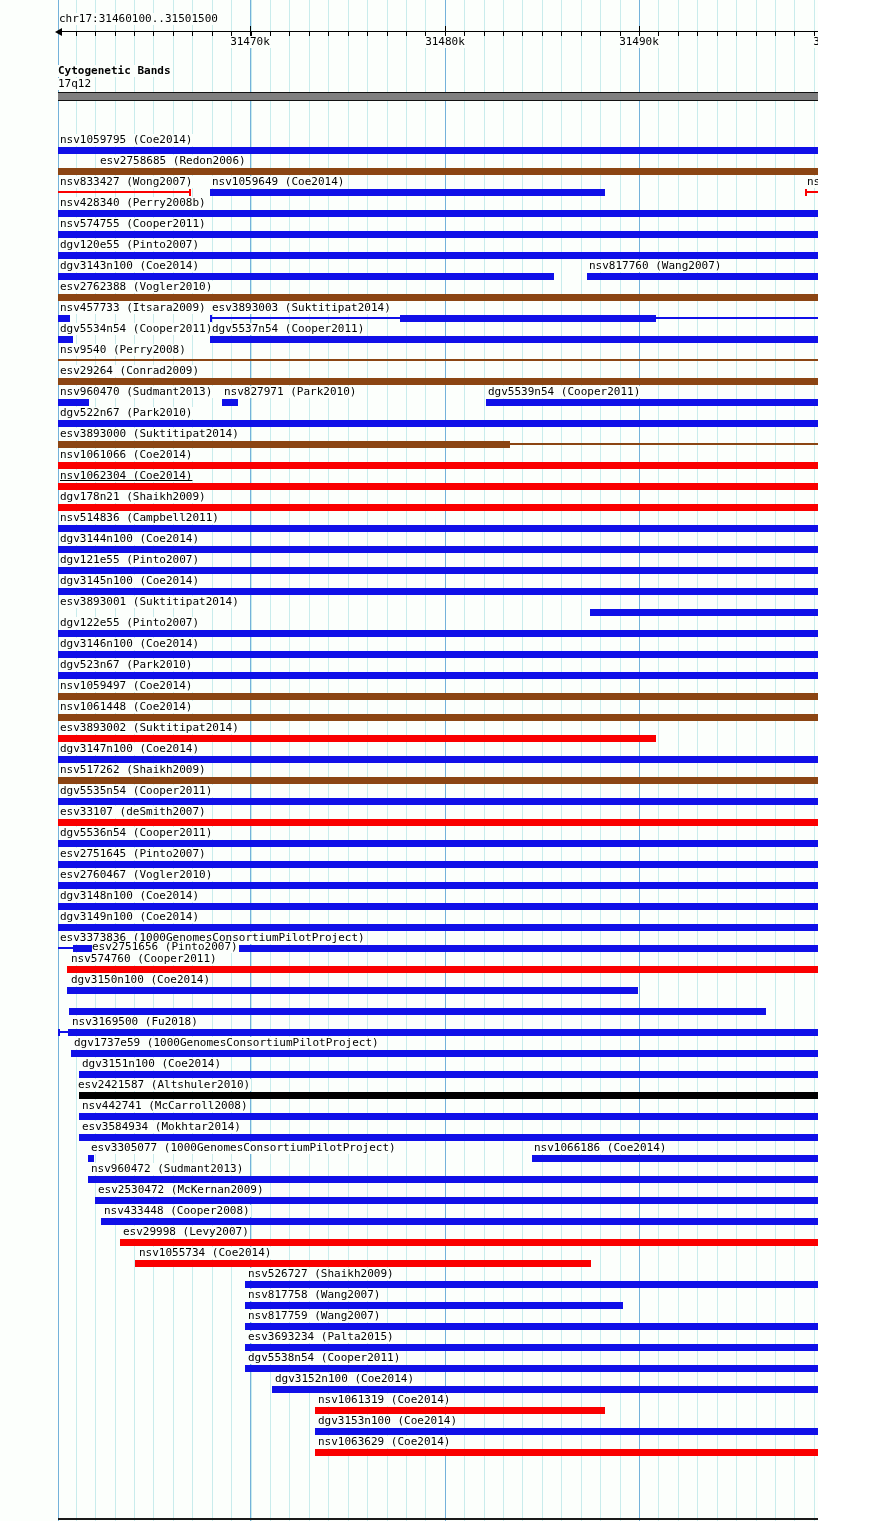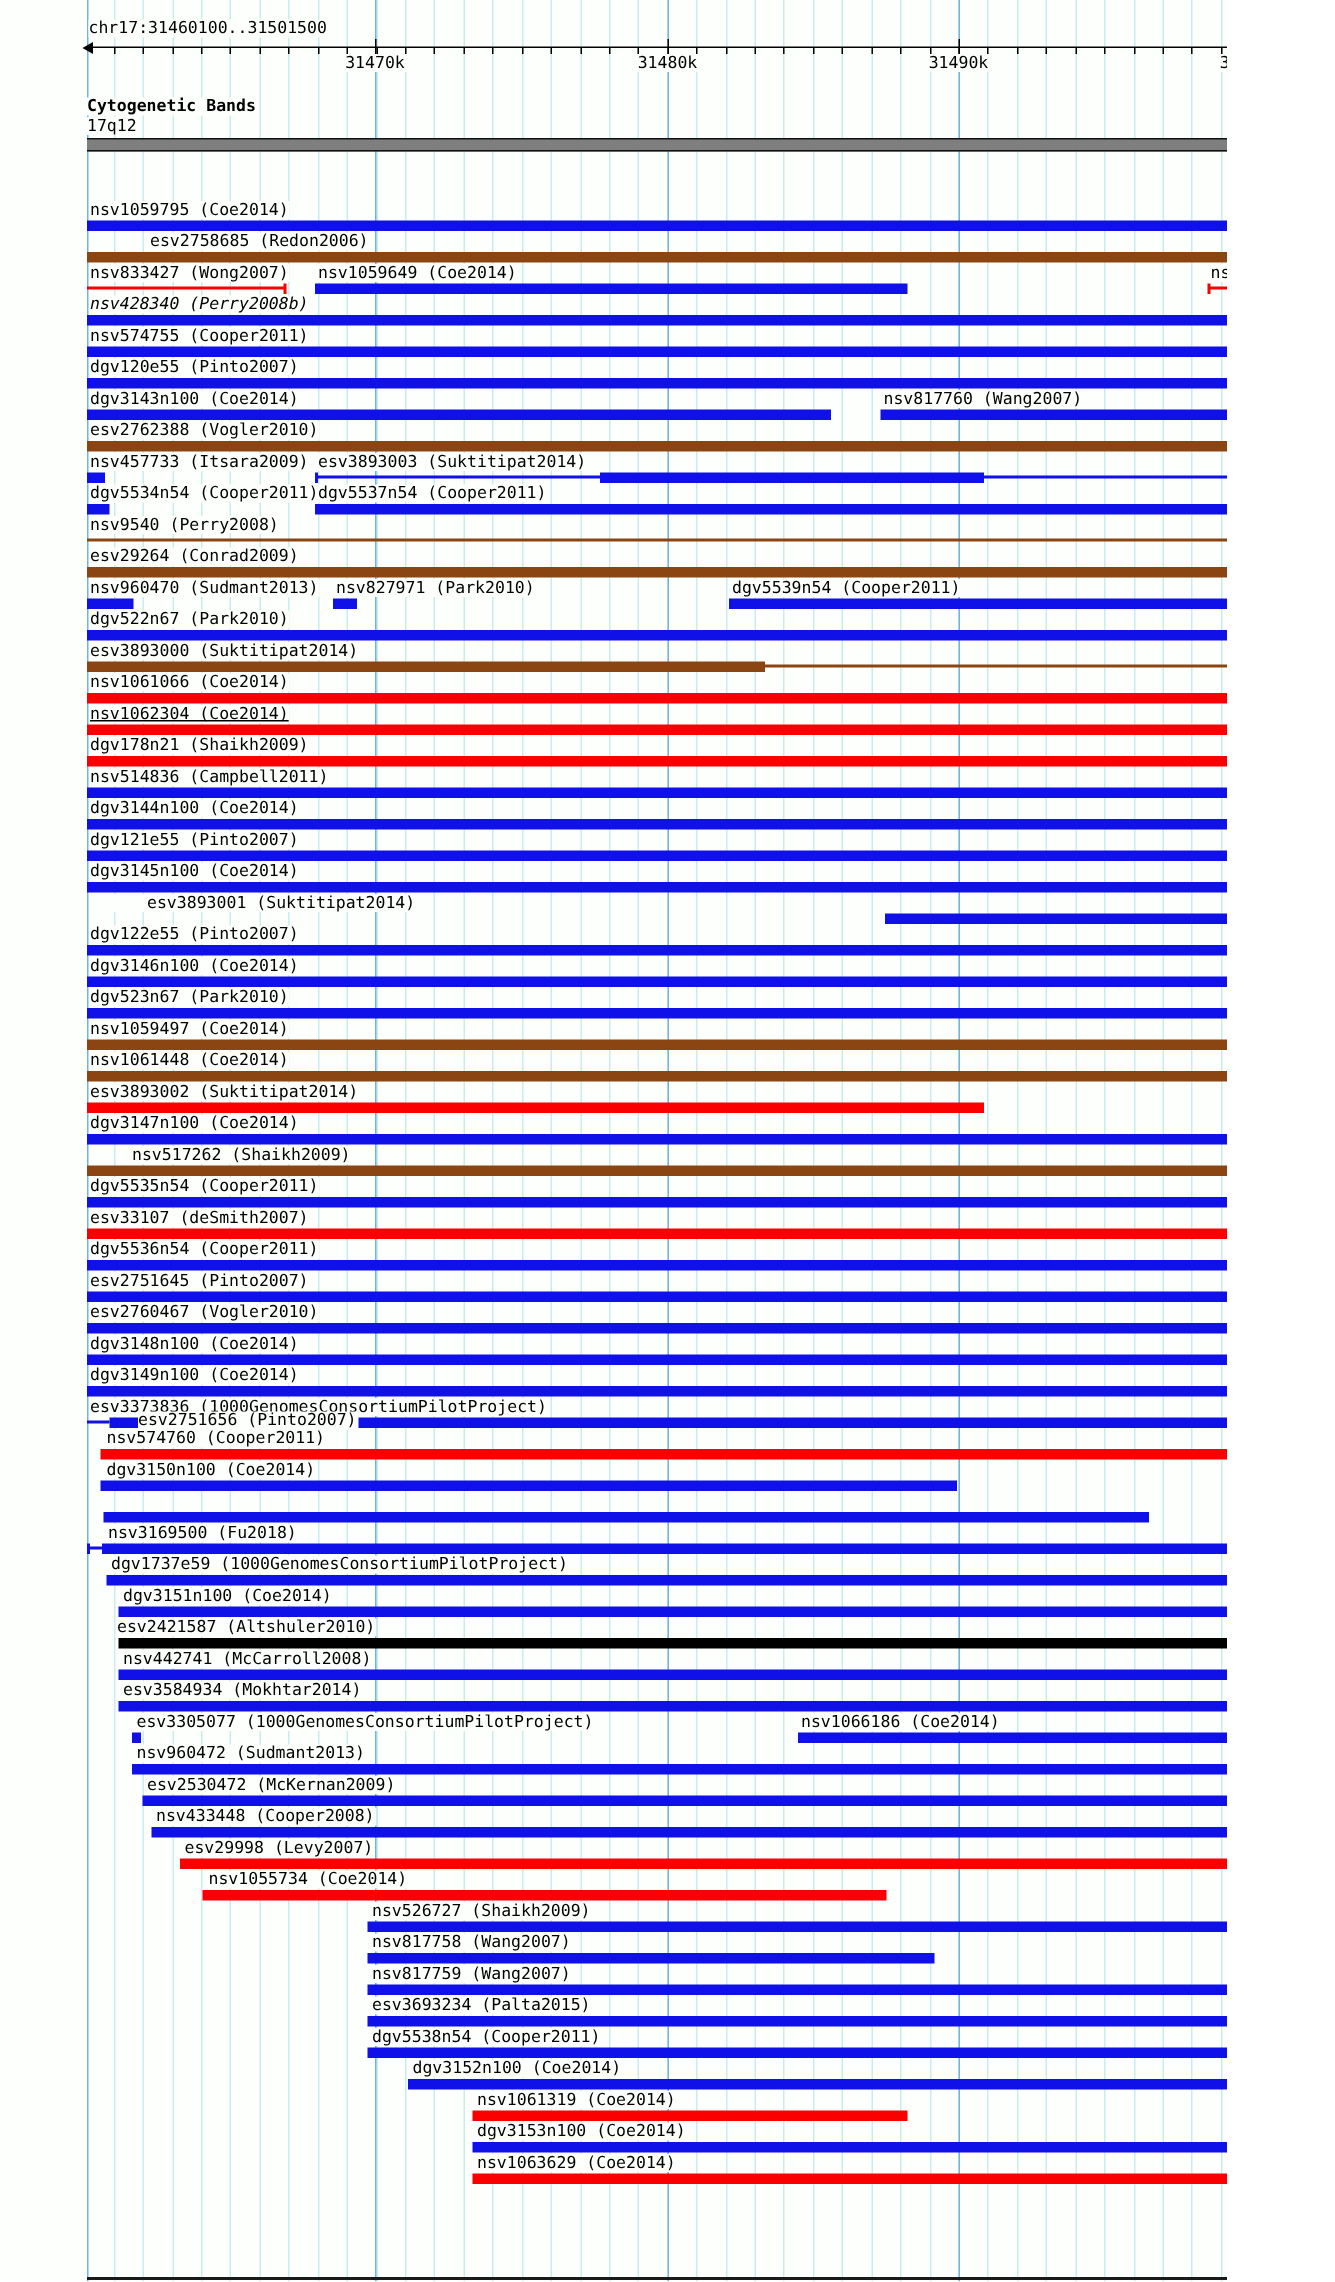--- a/index.html
+++ b/index.html
@@ -156,21 +156,21 @@
       <div class="lbl" style="left: 60px; top: 155px; margin-left: 40px;">esv2758685 (Redon2006)</div>
       <div class="seg" style="left: 58px; top: 168px; width: 804px; height: 7px; background: rgb(139, 69, 19);"></div>
       <div class="lbl" style="left: 60px; top: 176px;">nsv833427 (Wong2007)</div>
       <div class="seg" style="left: 58px; top: 191px; width: 132px; height: 2px; background: rgb(250, 0, 0);"></div>
       <div class="seg" style="left: 189px; top: 189px; width: 2px; height: 7px; background: rgb(250, 0, 0);"></div>
       <div class="lbl" style="left: 212px; top: 176px;">nsv1059649 (Coe2014)</div>
       <div class="seg" style="left: 210px; top: 189px; width: 395px; height: 7px; background: rgb(16, 16, 232);"></div>
       <div class="lbl" style="left: 807px; top: 176px;">nsv2040 (Kidd20</div>
       <div class="seg" style="left: 805px; top: 189px; width: 2px; height: 7px; background: rgb(250, 0, 0);"></div>
       <div class="seg" style="left: 806px; top: 191px; width: 83px; height: 2px; background: rgb(250, 0, 0);"></div>
-      <div class="lbl" style="left: 60px; top: 197px; font-style: italic;">nsv428340 (Perry2008b)</div>
+      <div class="lbl" style="left: 60px; top: 197px;">nsv428340 (Perry2008b)</div>
       <div class="seg" style="left: 58px; top: 210px; width: 804px; height: 7px; background: rgb(16, 16, 232);"></div>
       <div class="lbl" style="left: 60px; top: 218px;">nsv574755 (Cooper2011)</div>
       <div class="seg" style="left: 58px; top: 231px; width: 804px; height: 7px; background: rgb(16, 16, 232);"></div>
       <div class="lbl" style="left: 60px; top: 239px;">dgv120e55 (Pinto2007)</div>
       <div class="seg" style="left: 58px; top: 252px; width: 804px; height: 7px; background: rgb(16, 16, 232);"></div>
       <div class="lbl" style="left: 60px; top: 260px;">dgv3143n100 (Coe2014)</div>
       <div class="seg" style="left: 58px; top: 273px; width: 496px; height: 7px; background: rgb(16, 16, 232);"></div>
       <div class="lbl" style="left: 589px; top: 260px;">nsv817760 (Wang2007)</div>
       <div class="seg" style="left: 587px; top: 273px; width: 275px; height: 7px; background: rgb(16, 16, 232);"></div>
       <div class="lbl" style="left: 60px; top: 281px;">esv2762388 (Vogler2010)</div>
@@ -208,37 +208,37 @@
       <div class="lbl" style="left: 60px; top: 491px;">dgv178n21 (Shaikh2009)</div>
       <div class="seg" style="left: 58px; top: 504px; width: 804px; height: 7px; background: rgb(250, 0, 0);"></div>
       <div class="lbl" style="left: 60px; top: 512px;">nsv514836 (Campbell2011)</div>
       <div class="seg" style="left: 58px; top: 525px; width: 804px; height: 7px; background: rgb(16, 16, 232);"></div>
       <div class="lbl" style="left: 60px; top: 533px;">dgv3144n100 (Coe2014)</div>
       <div class="seg" style="left: 58px; top: 546px; width: 804px; height: 7px; background: rgb(16, 16, 232);"></div>
       <div class="lbl" style="left: 60px; top: 554px;">dgv121e55 (Pinto2007)</div>
       <div class="seg" style="left: 58px; top: 567px; width: 804px; height: 7px; background: rgb(16, 16, 232);"></div>
       <div class="lbl" style="left: 60px; top: 575px;">dgv3145n100 (Coe2014)</div>
       <div class="seg" style="left: 58px; top: 588px; width: 804px; height: 7px; background: rgb(16, 16, 232);"></div>
-      <div class="lbl" style="left: 60px; top: 596px; padding-left: 38px;">esv3893001 (Suktitipat2014)</div>
+      <div class="lbl" style="left: 60px; top: 596px;">esv3893001 (Suktitipat2014)</div>
       <div class="seg" style="left: 590px; top: 609px; width: 272px; height: 7px; background: rgb(16, 16, 232);"></div>
       <div class="lbl" style="left: 60px; top: 617px;">dgv122e55 (Pinto2007)</div>
       <div class="seg" style="left: 58px; top: 630px; width: 804px; height: 7px; background: rgb(16, 16, 232);"></div>
       <div class="lbl" style="left: 60px; top: 638px;">dgv3146n100 (Coe2014)</div>
       <div class="seg" style="left: 58px; top: 651px; width: 804px; height: 7px; background: rgb(16, 16, 232);"></div>
       <div class="lbl" style="left: 60px; top: 659px;">dgv523n67 (Park2010)</div>
       <div class="seg" style="left: 58px; top: 672px; width: 804px; height: 7px; background: rgb(16, 16, 232);"></div>
       <div class="lbl" style="left: 60px; top: 680px;">nsv1059497 (Coe2014)</div>
       <div class="seg" style="left: 58px; top: 693px; width: 804px; height: 7px; background: rgb(139, 69, 19);"></div>
       <div class="lbl" style="left: 60px; top: 701px;">nsv1061448 (Coe2014)</div>
       <div class="seg" style="left: 58px; top: 714px; width: 804px; height: 7px; background: rgb(139, 69, 19);"></div>
       <div class="lbl" style="left: 60px; top: 722px;">esv3893002 (Suktitipat2014)</div>
       <div class="seg" style="left: 58px; top: 735px; width: 598px; height: 7px; background: rgb(250, 0, 0);"></div>
       <div class="lbl" style="left: 60px; top: 743px;">dgv3147n100 (Coe2014)</div>
       <div class="seg" style="left: 58px; top: 756px; width: 804px; height: 7px; background: rgb(16, 16, 232);"></div>
-      <div class="lbl" style="left: 60px; top: 764px; margin-left: 28px;">nsv517262 (Shaikh2009)</div>
+      <div class="lbl" style="left: 60px; top: 764px;">nsv517262 (Shaikh2009)</div>
       <div class="seg" style="left: 58px; top: 777px; width: 804px; height: 7px; background: rgb(139, 69, 19);"></div>
       <div class="lbl" style="left: 60px; top: 785px;">dgv5535n54 (Cooper2011)</div>
       <div class="seg" style="left: 58px; top: 798px; width: 804px; height: 7px; background: rgb(16, 16, 232);"></div>
       <div class="lbl" style="left: 60px; top: 806px;">esv33107 (deSmith2007)</div>
       <div class="seg" style="left: 58px; top: 819px; width: 804px; height: 7px; background: rgb(250, 0, 0);"></div>
       <div class="lbl" style="left: 60px; top: 827px;">dgv5536n54 (Cooper2011)</div>
       <div class="seg" style="left: 58px; top: 840px; width: 804px; height: 7px; background: rgb(16, 16, 232);"></div>
       <div class="lbl" style="left: 60px; top: 848px;">esv2751645 (Pinto2007)</div>
       <div class="seg" style="left: 58px; top: 861px; width: 804px; height: 7px; background: rgb(16, 16, 232);"></div>
       <div class="lbl" style="left: 60px; top: 869px;">esv2760467 (Vogler2010)</div>

